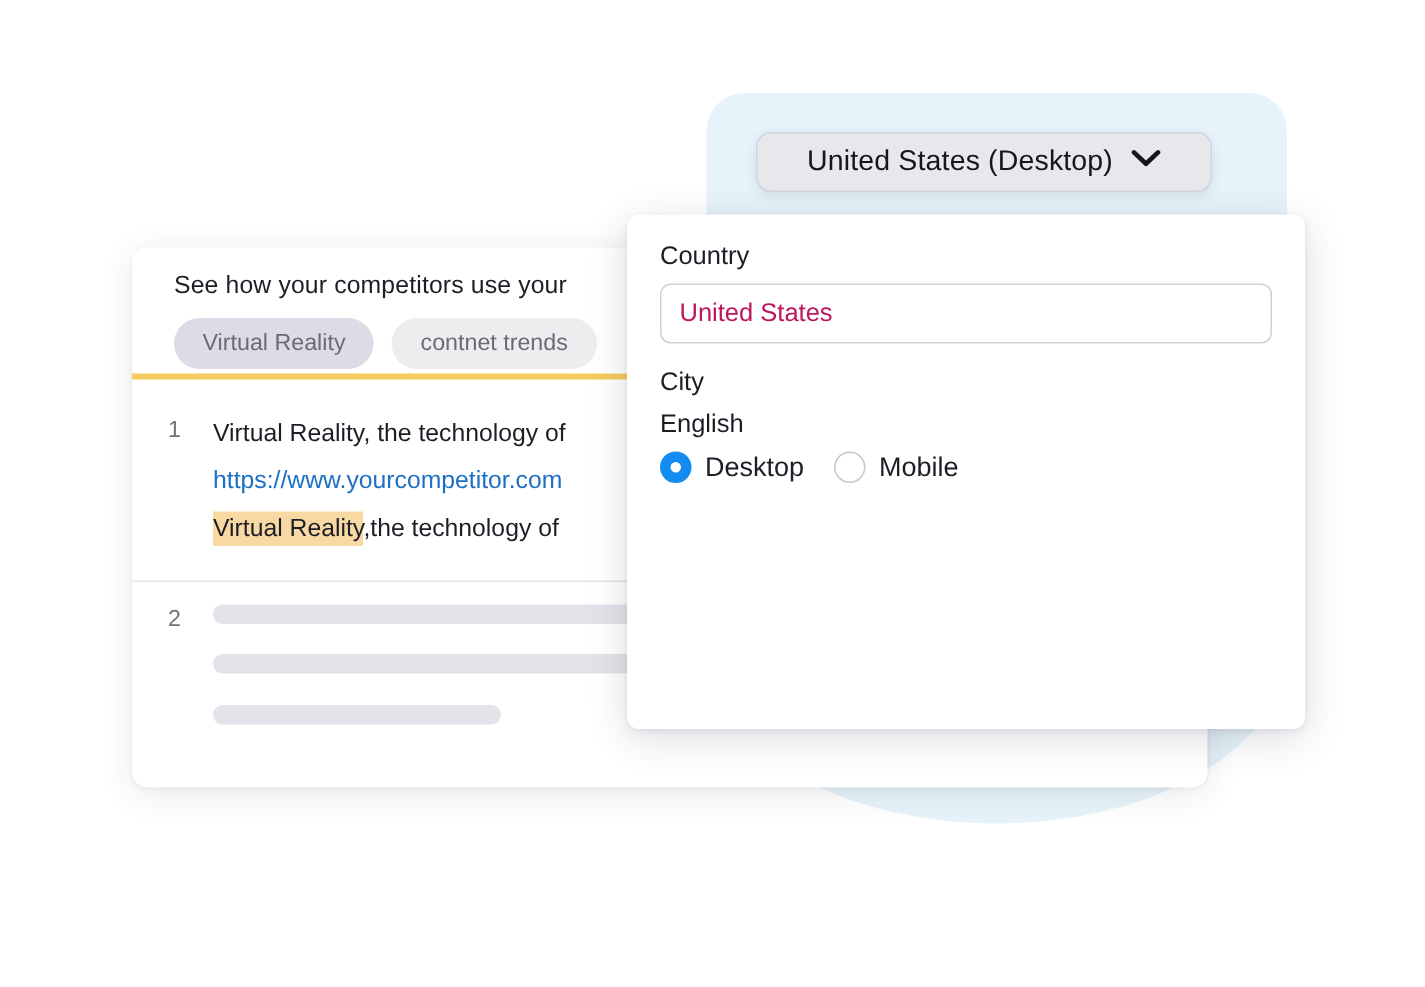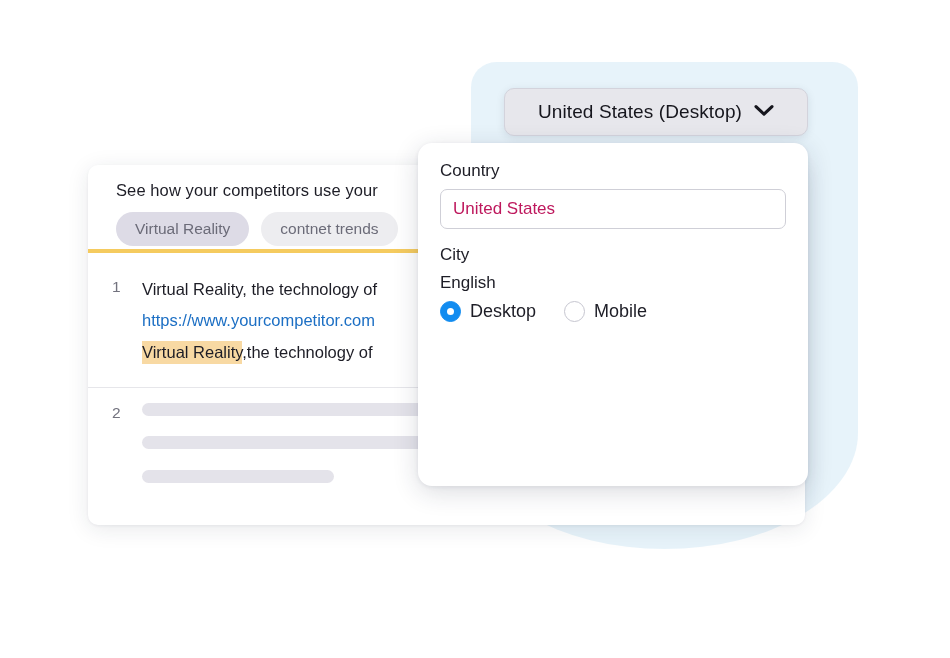--- a/index.html
+++ b/index.html
@@ -147,21 +147,21 @@
   .skel.w1 { width: 540px; }
   .skel.w2 { width: 540px; margin-top: 20px; }
   .skel.w3 { width: 192px; margin-top: 21px; }
 
   
   .dd-button {
     position: absolute;
     left: 504px;
     top: 88px;
     width: 304px;
-    height: 48px;
+    height: 40px;
     background: #e7e7ec;
     border: 1px solid #d3d3dc;
     border-radius: 10px;
     box-sizing: border-box;
     display: flex;
     align-items: center;
     justify-content: center;
     gap: 12px;
     box-shadow: 0 2px 8px rgba(30,35,60,.10);
     z-index: 3;
@@ -172,24 +172,24 @@
     color: #16161d;
     letter-spacing: .1px;
   }
   .chev { display: block; }
 
   
   .dd-panel {
     position: absolute;
     left: 418px;
     top: 143px;
-    width: 390px;
+    width: 452px;
     height: 343px;
     background: #ffffff;
-    border-radius: 14px;
+    border-radius: 8px;
     box-shadow: 0 6px 26px rgba(30,35,60,.16), 0 1px 4px rgba(30,35,60,.08);
     z-index: 4;
     box-sizing: border-box;
     padding: 18px 22px 12px 22px;
   }
   .field-label {
     font-size: 17px;
     color: #1d1d26;
     margin-bottom: 8px;
   }
@@ -204,21 +204,21 @@
     font-size: 17px;
     color: #be185d;
     padding: 0 12px;
     outline: none;
     margin-bottom: 16px;
   }
   .field-label.device { margin-bottom: 7px; }
   .radio-row {
     display: flex;
     align-items: center;
-    gap: 28px;
+    gap: 20px;
   }
   .radio-item {
     display: flex;
     align-items: center;
     gap: 9px;
     cursor: pointer;
   }
   .radio-dot {
     width: 21px;
     height: 21px;

